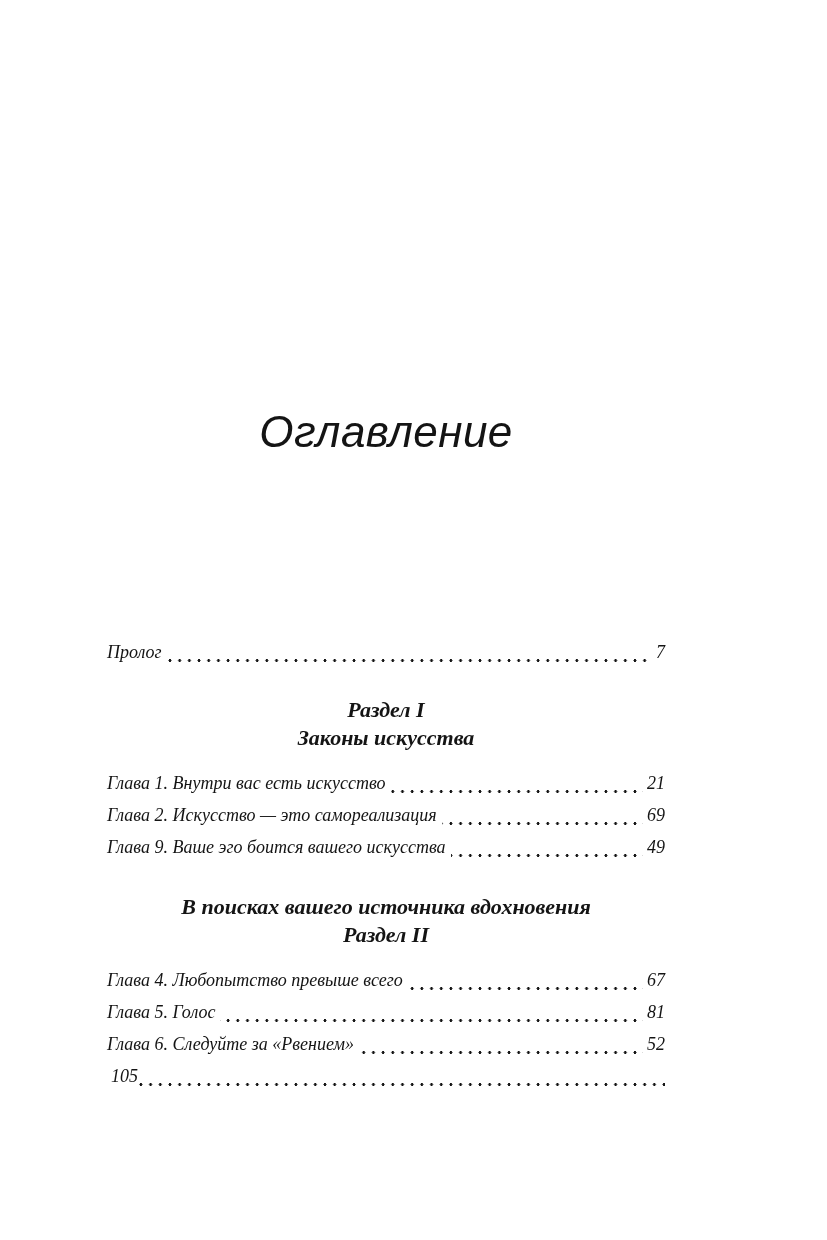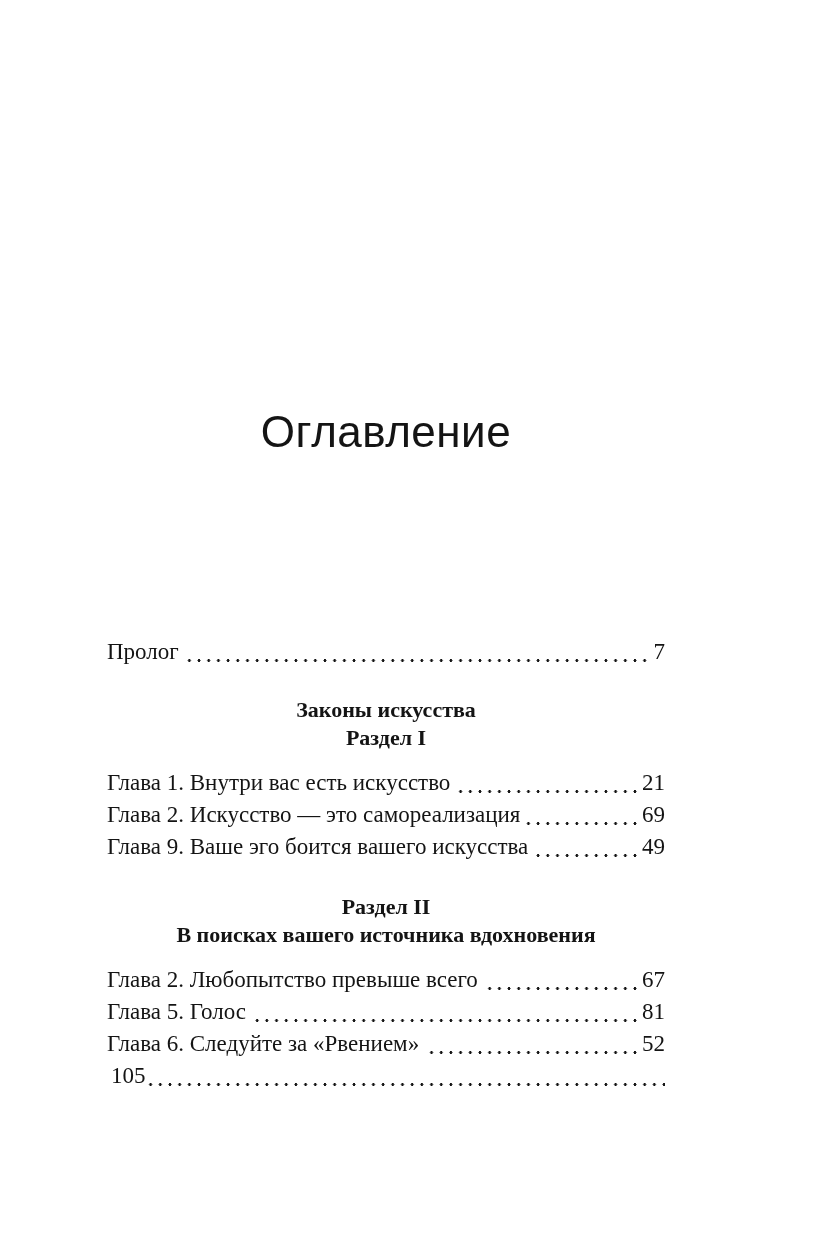--- a/index.html
+++ b/index.html
@@ -8,20 +8,21 @@
     background: #ffffff;
   }
   .page {
     position: relative;
     width: 674px;
     height: 1240px;
     background: #ffffff;
     overflow: hidden;
     font-family: "Liberation Serif", "DejaVu Serif", serif;
     color: #141414;
+    font-style: italic;
   }
   .content-block {
     position: absolute;
     left: 107px;
     width: 558px;
   }
   .title {
     top: 406px;
     margin: 0;
     font-family: "Liberation Sans", "DejaVu Sans", sans-serif;
@@ -42,21 +43,21 @@
   }
   .sec1-head { top: 696px; }
   .sec2-head { top: 893px; }
   .prologue-block { top: 636px; }
   .sec1-entries { top: 767px; }
   .sec2-entries { top: 964px; }
   .toc-row {
     display: flex;
     justify-content: space-between;
     align-items: baseline;
-    font-size: 23px;
+    font-size: 18px;
     line-height: 32px;
     
     background-image: radial-gradient(circle, #141414 1.3px, transparent 1.65px);
     background-size: 9.7px 5px;
     background-repeat: repeat-x;
     background-position: left 0 bottom 5px;
   }
   .toc-label {
     background: #ffffff;
     padding-right: 5px;
@@ -75,47 +76,47 @@
   <h1 class="content-block title">Оглавление</h1>
 
   <div class="content-block prologue-block">
     <div class="toc-row">
       <span class="toc-label">Пролог</span>
       <span class="toc-page">7</span>
     </div>
   </div>
 
   <div class="content-block section-head sec1-head">
+    <span class="head-line">Раздел I</span>
     <span class="head-line">Законы искусства</span>
-    <span class="head-line">Раздел I</span>
   </div>
 
   <div class="content-block sec1-entries">
     <div class="toc-row">
       <span class="toc-label">Глава 1. Внутри вас есть искусство</span>
       <span class="toc-page">21</span>
     </div>
     <div class="toc-row">
       <span class="toc-label">Глава 2. Искусство — это самореализация</span>
       <span class="toc-page">69</span>
     </div>
     <div class="toc-row">
       <span class="toc-label">Глава 9. Ваше эго боится вашего искусства</span>
       <span class="toc-page">49</span>
     </div>
   </div>
 
   <div class="content-block section-head sec2-head">
+    <span class="head-line">В поисках вашего источника вдохновения</span>
     <span class="head-line">Раздел II</span>
-    <span class="head-line">В поисках вашего источника вдохновения</span>
   </div>
 
   <div class="content-block sec2-entries">
     <div class="toc-row">
-      <span class="toc-label">Глава 2. Любопытство превыше всего</span>
+      <span class="toc-label">Глава 4. Любопытство превыше всего</span>
       <span class="toc-page">67</span>
     </div>
     <div class="toc-row">
       <span class="toc-label">Глава 5. Голос</span>
       <span class="toc-page">81</span>
     </div>
     <div class="toc-row">
       <span class="toc-label">Глава 6. Следуйте за «Рвением»</span>
       <span class="toc-page">52</span>
     </div>

